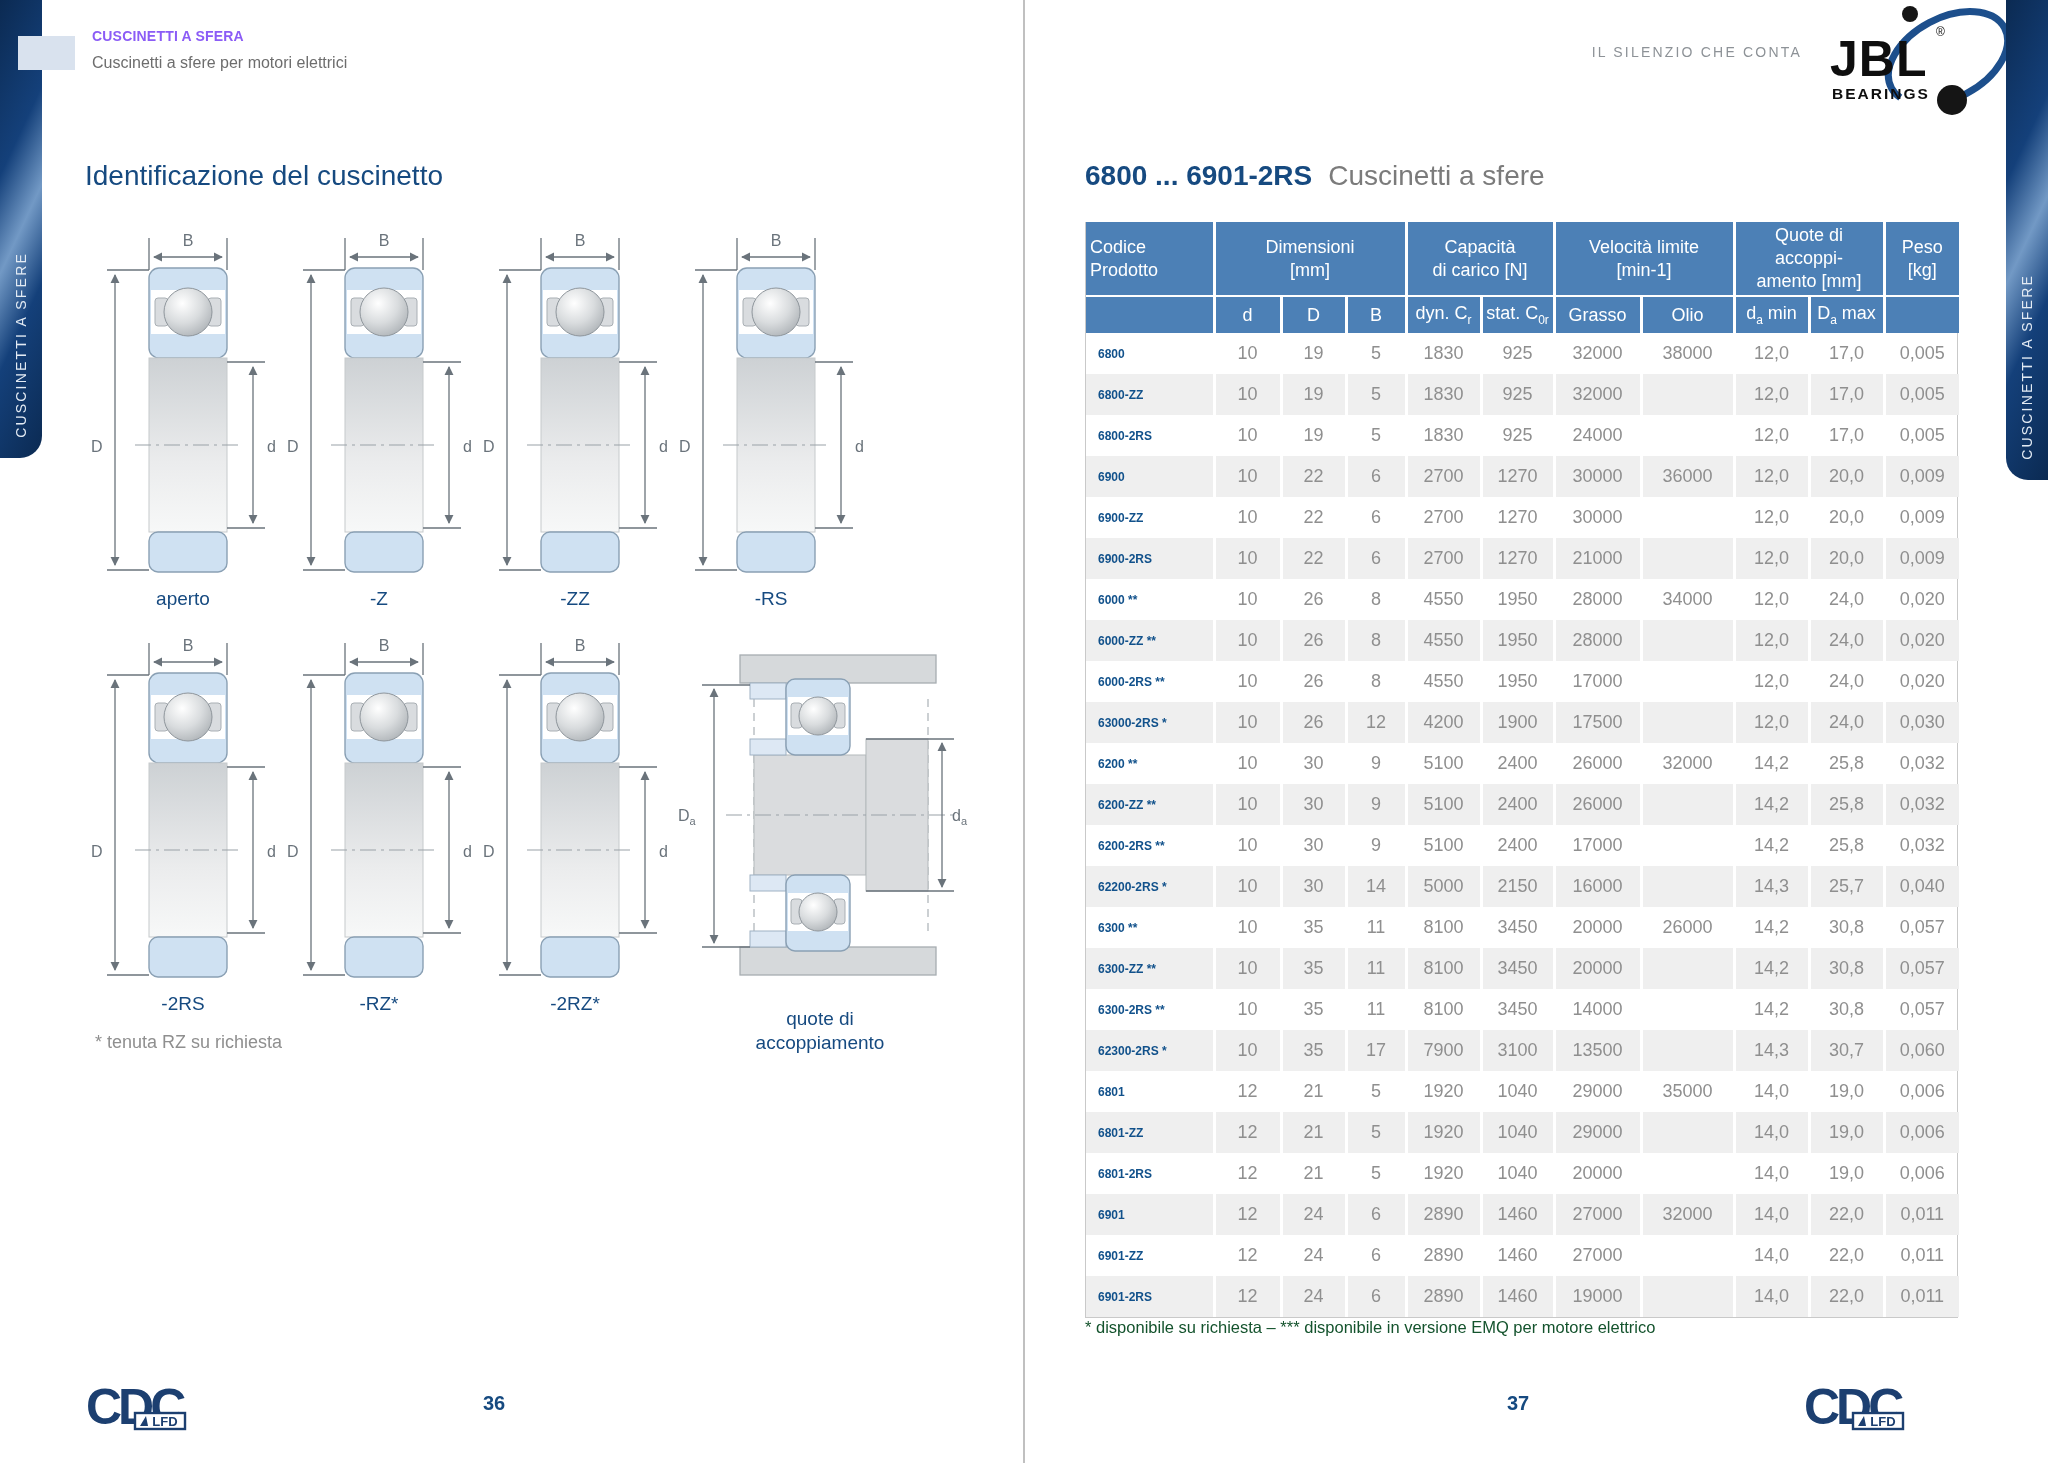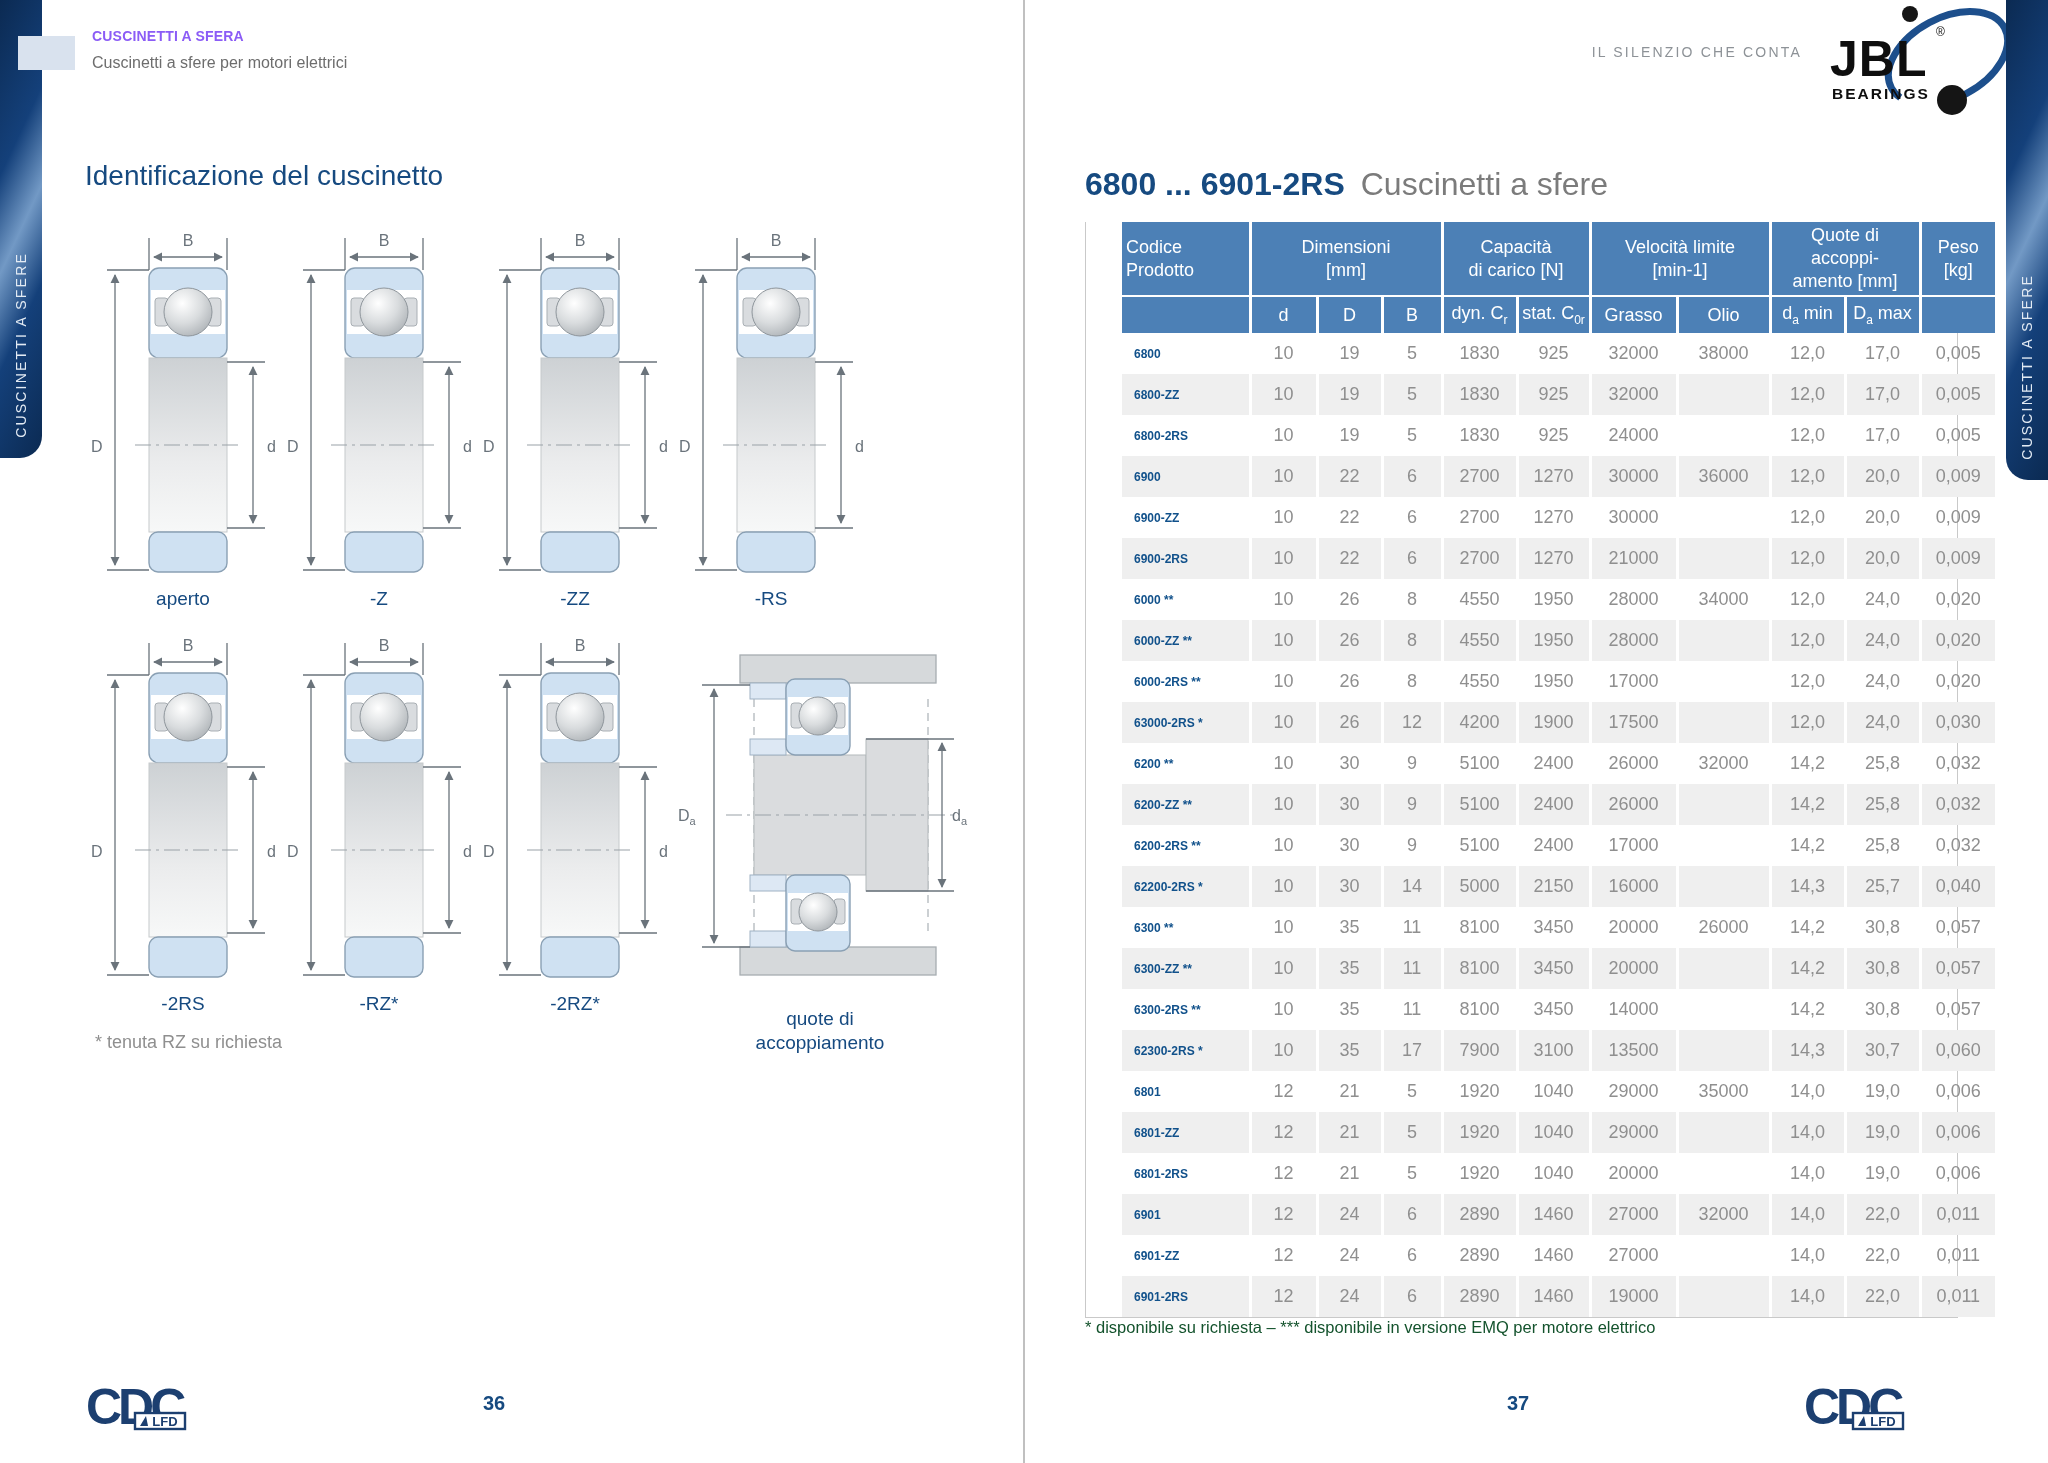--- a/index.html
+++ b/index.html
@@ -46,27 +46,27 @@
   .housing  { fill:#d6d9db; stroke:#a7adb1; stroke-width:1.3; }
   .housing2 { fill:#dadcde; stroke:#b4b9bc; stroke-width:1; }
   .spacer { fill:#dde8f4; stroke:#9fb2c4; stroke-width:1; }
   .dash   { stroke:#abb1b6; stroke-width:1.2; stroke-dasharray:8 6; fill:none; }
   .footnote-left { position:absolute; left:95px; top:1032px; font-size:18px; color:#8f8f8f; }
 
   
   .tagline { position:absolute; left:1340px; top:44px; width:462px; text-align:right;
              font-size:14px; letter-spacing:2.2px; color:#8d9297; }
   .jbl-logo { position:absolute; left:1800px; top:0; }
-  .tbl-title { position:absolute; left:1085px; top:160px; font-size:32px;margin-top:6px; }
+  .tbl-title { position:absolute; left:1085px; top:160px; font-size:28px; }
   .tbl-title .range { font-weight:700; color:#164a80; }
   .tbl-title .name  { color:#7b7b7b; margin-left:16px; font-weight:400; }
 
   
   .tablewrap { position:absolute; left:1085px; top:222px; width:873px;
-               border:1px solid #c9c9c9; border-top:none; box-sizing:border-box;padding-left:36px; }
+               border:1px solid #c9c9c9; border-top:none; box-sizing:border-box; }
   table { border-collapse:collapse; width:100%; table-layout:fixed; }
   th, td { border-left:3px solid #fff; padding:0; box-sizing:border-box; }
   th:first-child, td:first-child { border-left:none; }
   thead th { background:#4c80b6; color:#fff; font-weight:400; font-size:18px;
              text-align:center; vertical-align:middle; line-height:1.28; }
   tr.groups th { height:58px; padding:2px 4px; }
   tr.subs  th { height:37px; border-top:2px solid #fff; }
   th.left, td.code { text-align:left; padding-left:12px; }
   tbody td { height:41px; font-size:18px; color:#8f8f8f; text-align:center; }
   td.code { color:#11518b; font-weight:700; font-size:12px; }

